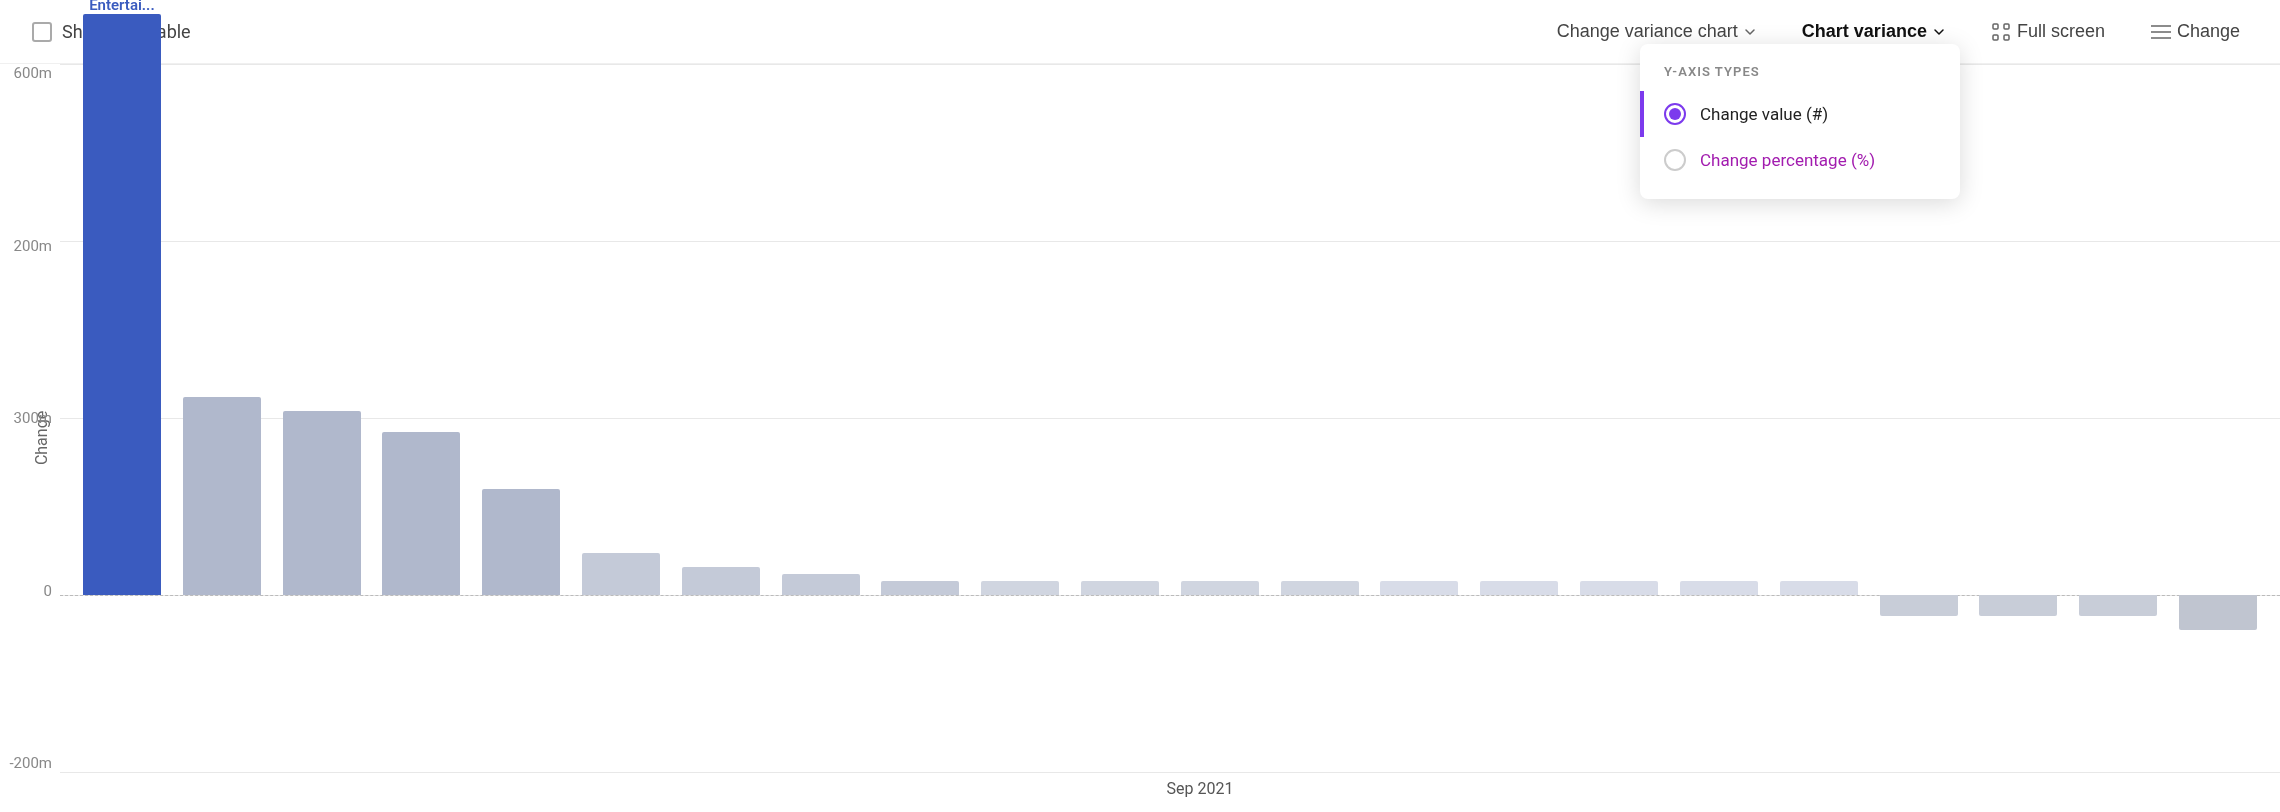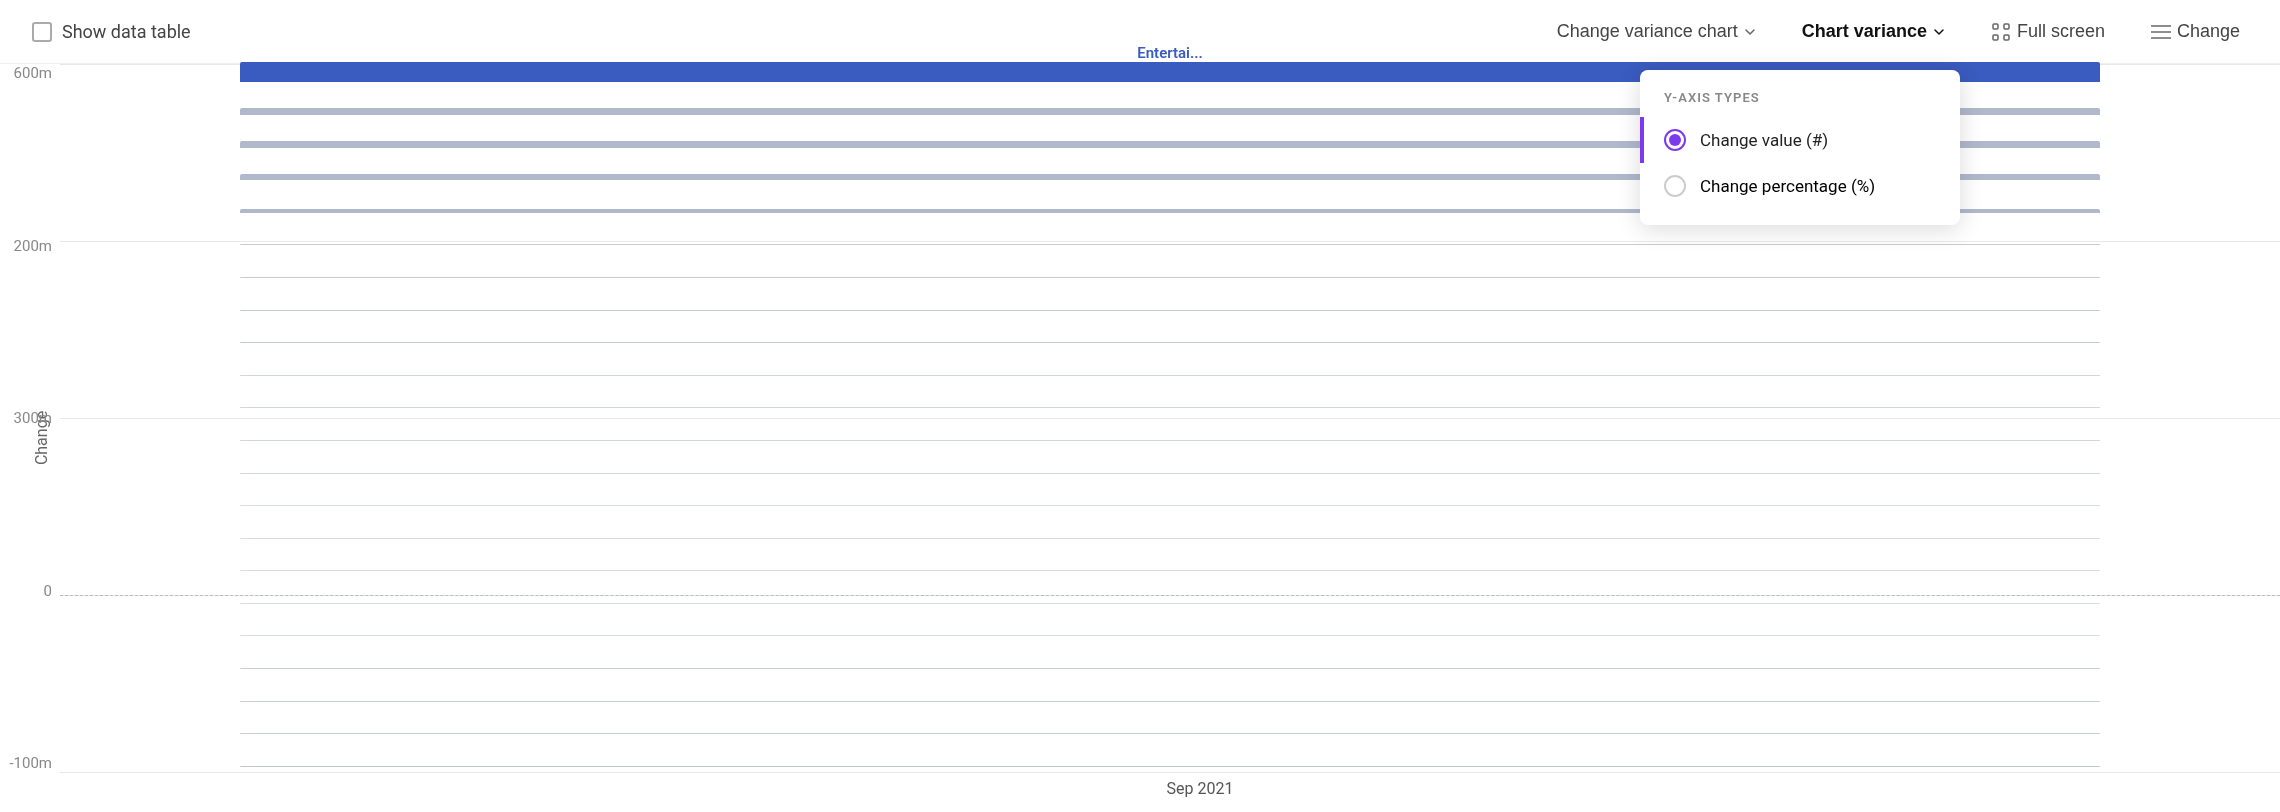--- a/index.html
+++ b/index.html
@@ -154,21 +154,21 @@
       bottom: 10px;
       left: 50%;
       transform: translateX(-50%);
       font-size: 16px;
       color: #555;
     }
 
     
     .dropdown-panel {
       position: absolute;
-      top: 70px;
+      top: 44px;
       right: 320px;
       width: 320px;
       background: #fff;
       border-radius: 8px;
       box-shadow: 0 4px 24px rgba(0,0,0,0.15);
       z-index: 100;
       padding: 20px 0 16px 0;
     }
 
     .dropdown-section-title {
@@ -243,32 +243,32 @@
 </div>
 
 <div class="chart-area">
   <div class="y-axis-label">Change</div>
 
   <div class="y-ticks" id="y-ticks-container">
       <div class="y-tick">600m</div>
       <div class="y-tick">200m</div>
       <div class="y-tick">300m</div>
       <div class="y-tick">0</div>
-      <div class="y-tick">-100m</div>
+      <div class="y-tick">-200m</div>
     </div>
 
   <div class="chart-plot" id="chart-plot">
 
   <div class="grid-line" style="top: 0%;"></div>
       <div class="grid-line" style="top: 25%;"></div>
       <div class="grid-line" style="top: 50%;"></div>
       <div class="grid-line" style="top: 75%;"></div>
       <div class="grid-line" style="top: 100%;"></div>
       <div class="zero-line" style="top: 75%;"></div>
-      <div class="bars-container" style="display: flex; flex-direction: column; align-items: stretch; gap: 8px; padding: 0px 16px; position: absolute; inset: 0px; justify-content: space-between;">
+      <div class="bars-container" style="display: flex; align-items: stretch; gap: 8px; padding: 0px 16px; position: absolute; inset: 0px; justify-content: space-between;">
         <div style="flex: 1 1 0%; display: flex; flex-direction: column; align-items: center; position: relative; height: 100%;">
           <div style="background: rgb(58, 91, 191); width: 85%; border-radius: 2px 2px 0px 0px; position: absolute; height: 82%; bottom: 25%; left: 7.5%;"></div>
           <div style="position: absolute; bottom: 107%; left: 50%; transform: translateX(-50%); font-size: 15px; font-weight: 600; color: rgb(58, 91, 191); white-space: nowrap;">Entertai...</div>
         </div>
         <div style="flex: 1 1 0%; display: flex; flex-direction: column; align-items: center; position: relative; height: 100%;">
           <div style="background: rgb(176, 184, 204); width: 85%; border-radius: 2px 2px 0px 0px; position: absolute; height: 28%; bottom: 25%; left: 7.5%;"></div>
         </div>
         <div style="flex: 1 1 0%; display: flex; flex-direction: column; align-items: center; position: relative; height: 100%;">
           <div style="background: rgb(176, 184, 204); width: 85%; border-radius: 2px 2px 0px 0px; position: absolute; height: 26%; bottom: 25%; left: 7.5%;"></div>
         </div>
@@ -339,16 +339,16 @@
   <div class="dropdown-section-title">Y-AXIS TYPES</div>
   <div id="dropdown-options-container">
       <div class="dropdown-option" style="border-left: 4px solid rgb(124, 58, 237); padding: 12px 24px 12px 20px; display: flex; align-items: center; gap: 14px; cursor: pointer;">
         <div style="width: 22px; height: 22px; border-radius: 50%; border: 2px solid rgb(124, 58, 237); display: flex; align-items: center; justify-content: center; flex-shrink: 0;">
           <div style="width: 12px; height: 12px; border-radius: 50%; background: rgb(124, 58, 237);"></div>
         </div>
         <span style="font-size: 17px; color: rgb(34, 34, 34);">Change value (#)</span>
       </div>
       <div class="dropdown-option" style="border-left: 4px solid transparent; padding: 12px 24px 12px 20px; display: flex; align-items: center; gap: 14px; cursor: pointer;">
         <div style="width: 22px; height: 22px; border-radius: 50%; border: 2px solid rgb(204, 204, 204); display: flex; align-items: center; justify-content: center; flex-shrink: 0;"></div>
-        <span style="font-size: 17px; color: #000000;">Change percentage (%)</span>
+        <span style="font-size: 17px; color: #a21caf;">Change percentage (%)</span>
       </div>
     </div>
 </div>
 
 </body></html>

